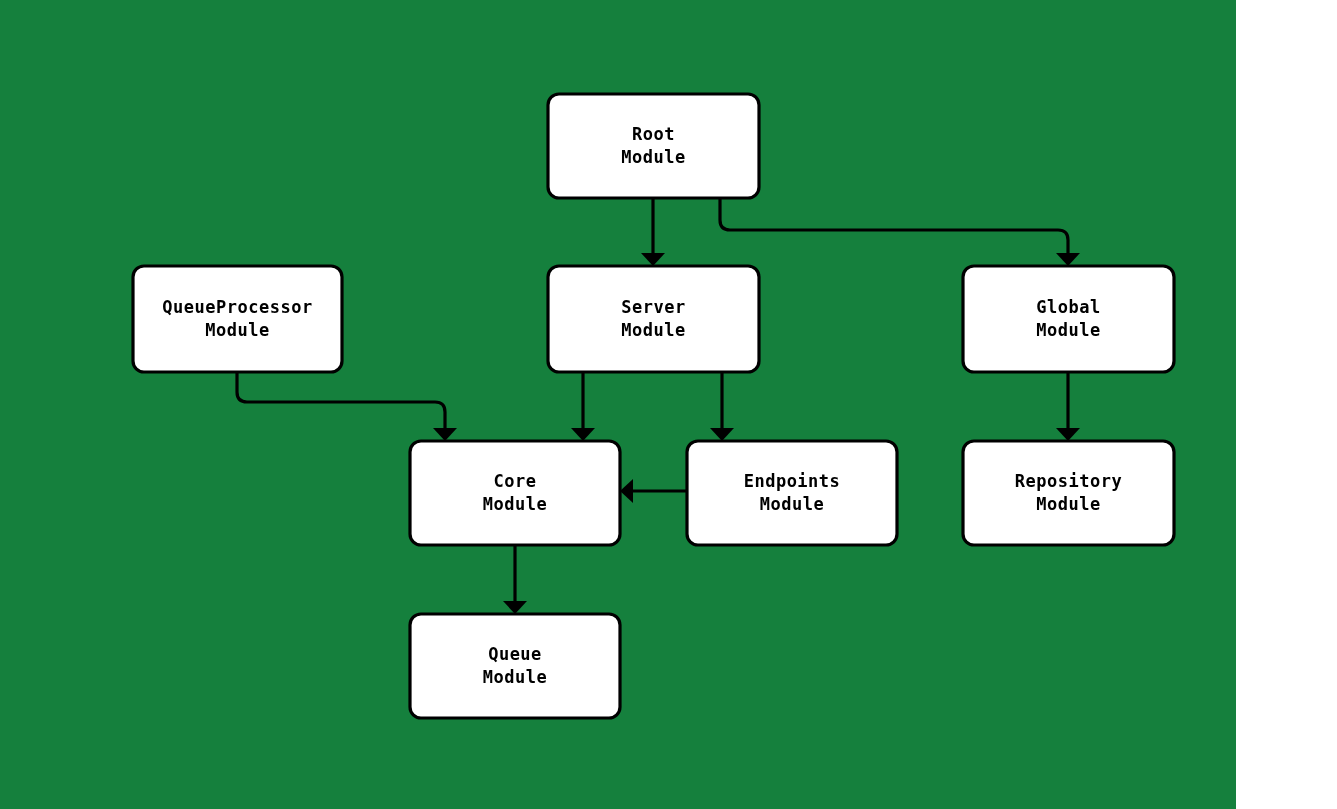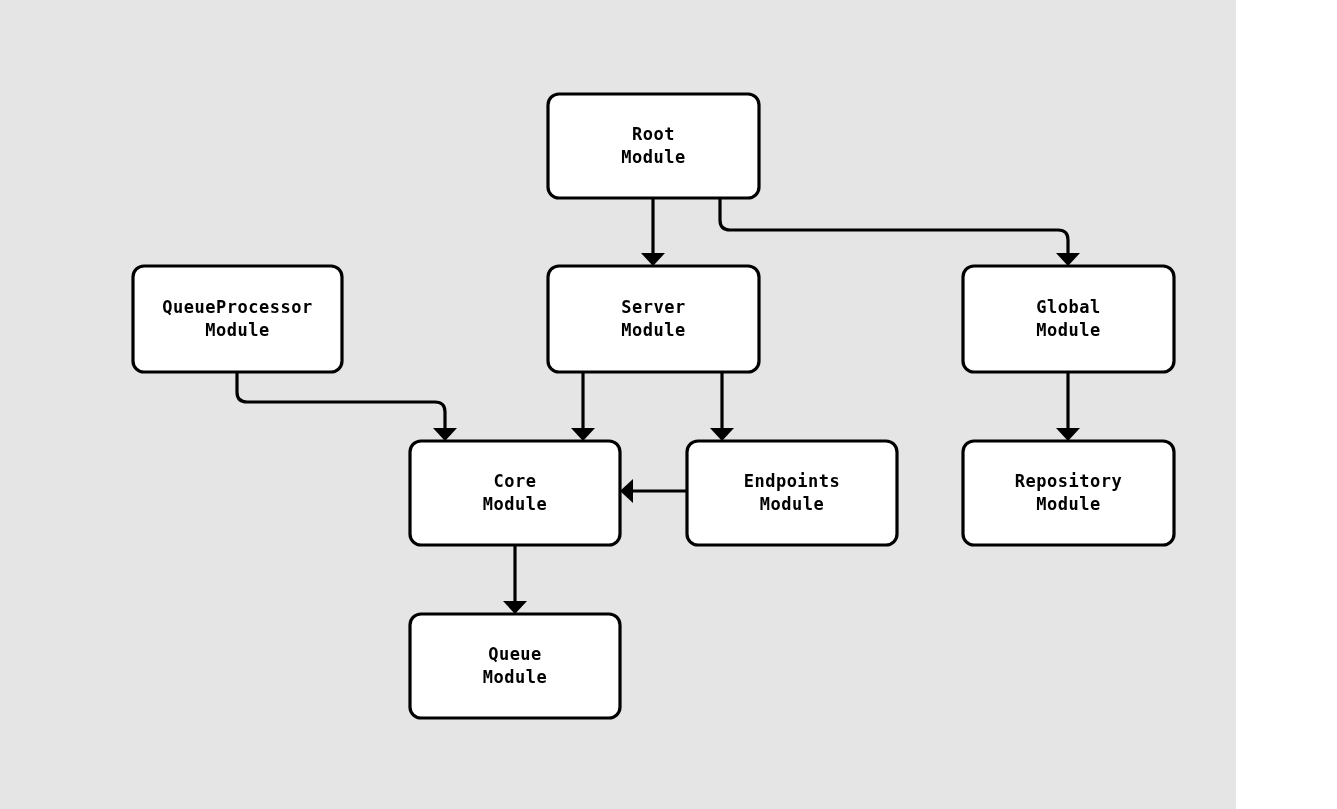--- a/index.html
+++ b/index.html
@@ -10,21 +10,21 @@
   body {
     width: 1337px;
     height: 809px;
     overflow: hidden;
     font-family: "DejaVu Sans Mono", "Liberation Mono", monospace;
   }
   #diagram-root {
     position: relative;
     width: 1236px;
     height: 809px;
-    background: #e5e5e5;
+    background: #15803d;
   }
   svg#diagram-svg {
     display: block;
     width: 1337px;
     height: 809px;
   }
   .node-box {
     fill: #ffffff;
     stroke: #000000;
     stroke-width: 3.2;

